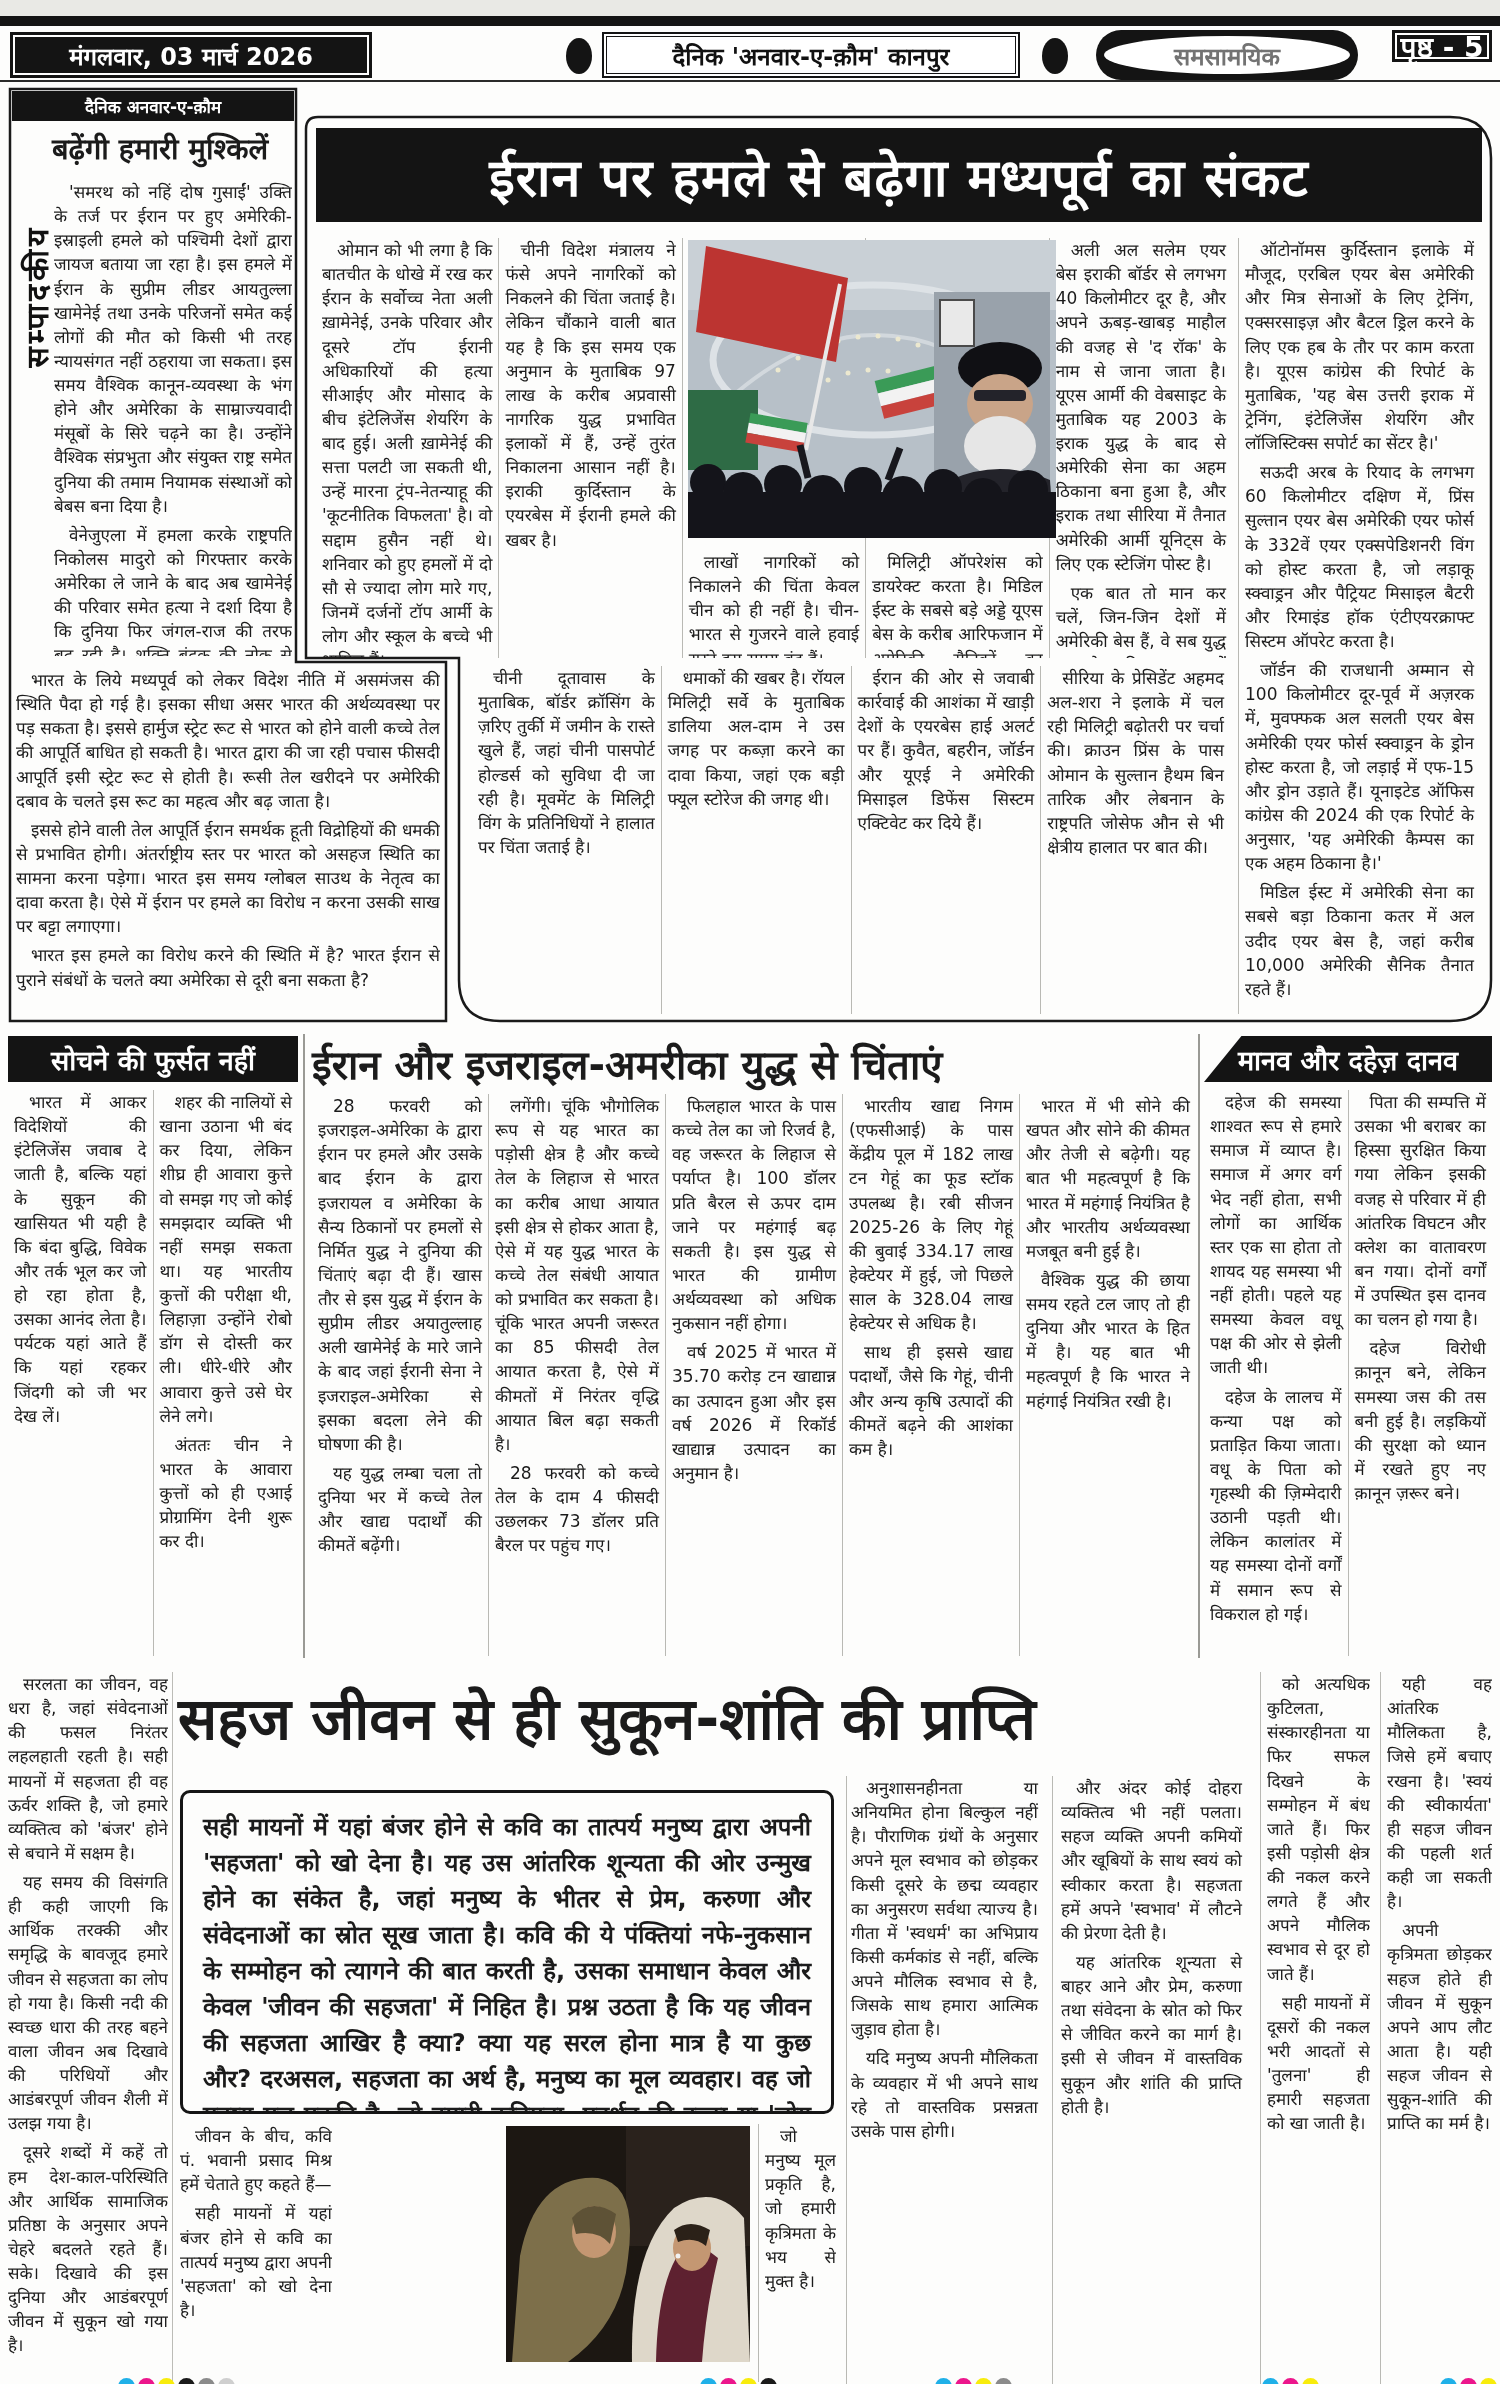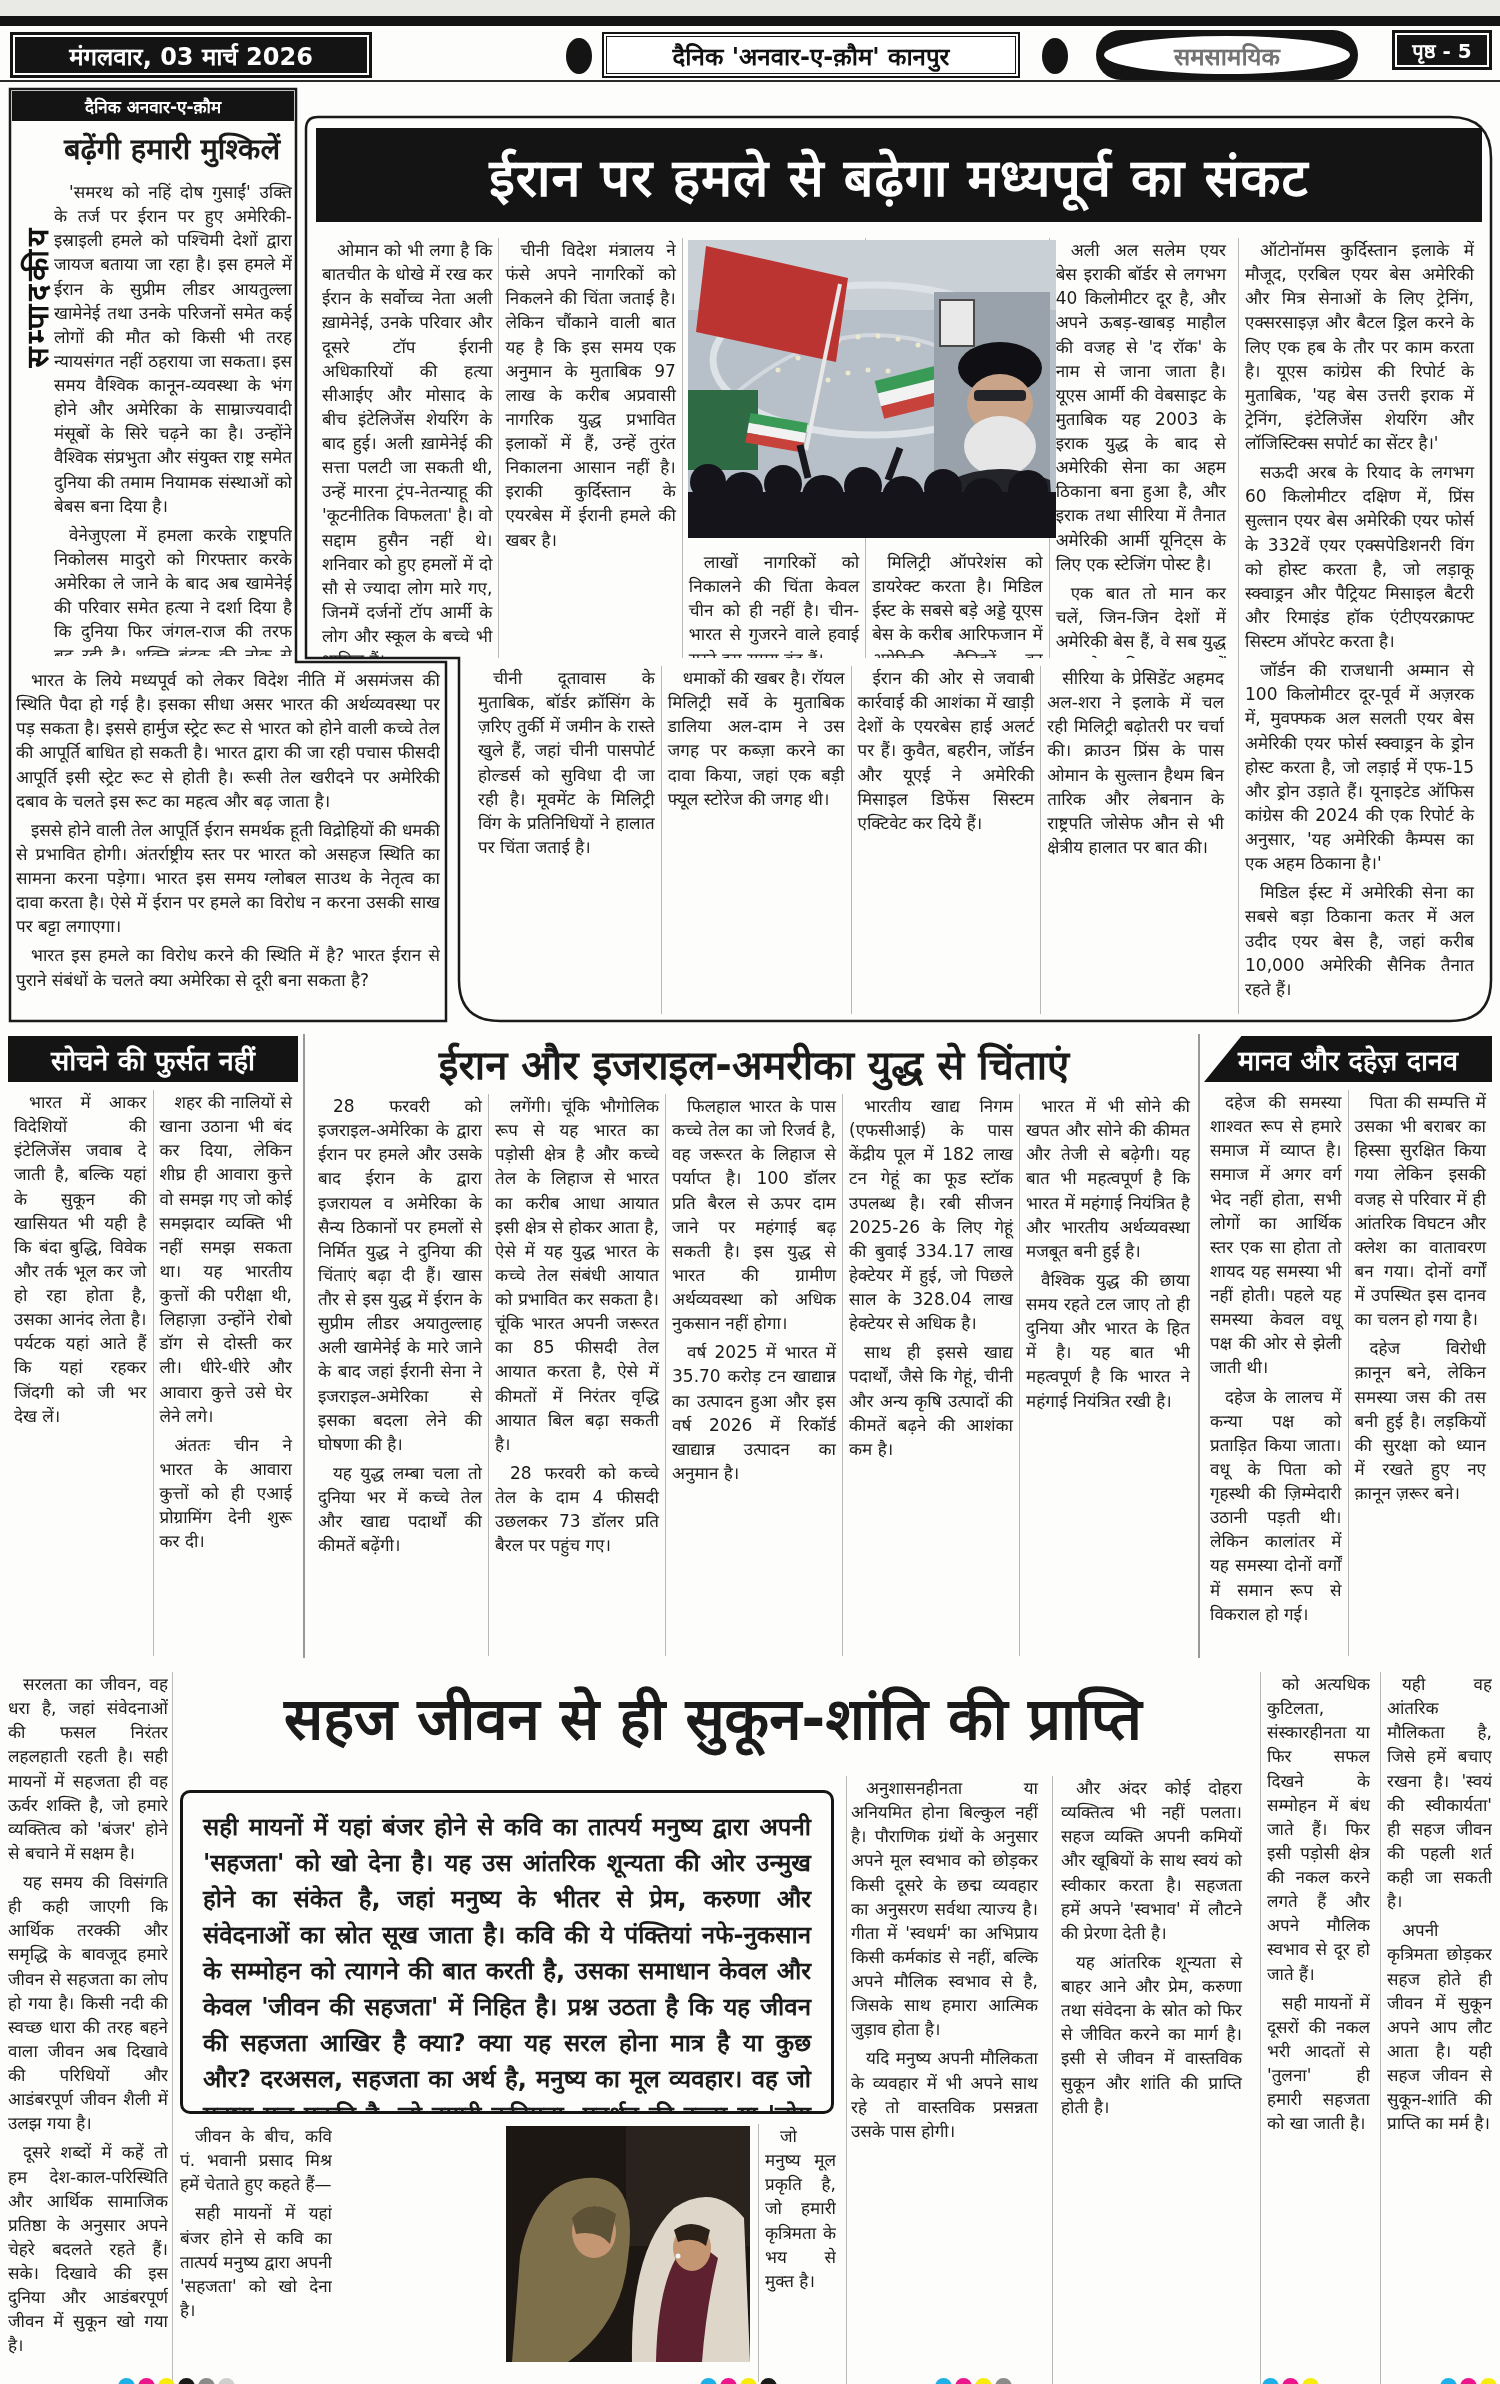--- a/index.html
+++ b/index.html
@@ -1,21 +1,21 @@
 <!DOCTYPE html>
 <html><head>
 <meta charset="utf-8">
 <style>
 *{margin:0;padding:0;box-sizing:border-box}
 html,body{background:#e9e9e5}
 .page{position:relative;width:1500px;height:2384px;margin:16px auto;background:#fdfdfc;color:#1b1b1b;
   font-family:"DejaVu Sans","Liberation Sans",sans-serif;overflow:hidden}
 .abs{position:absolute}
 .black{background:#141414;color:#fff}
-.center{text-align:center}
+.center{}
 .body p{font-size:17px;line-height:1.42;text-align:justify;text-indent:15px;margin-bottom:5px;word-break:break-word}
 .cols{display:flex}
 .cols>.col{flex:1;overflow:hidden;padding:0 6px}
 .cols>.col+.col{border-left:1px solid #b9b9b4}
 .col{overflow:hidden}
 .hairline-l{border-left:1px solid #b9b9b4}
 .outline-svg{pointer-events:none}
 .hl-bar{display:flex;align-items:center;justify-content:center;font-weight:bold}
 .vert-label{overflow:visible}
 .vert-label span{position:absolute;left:0;top:300px;transform:rotate(-90deg);transform-origin:0 0;
@@ -36,21 +36,21 @@
   <div class="abs black" style="left:566px;top:22px;width:26px;height:36px;border-radius:50%"></div>
   <div class="abs hl-bar" style="left:602px;top:16px;width:418px;height:46px;background:#fff;border:2px solid #141414;box-shadow:inset 0 0 0 2px #fff, inset 0 0 0 3px #141414;font-size:24px;color:#111">
       <span>दैनिक 'अनवार-ए-क़ौम' कानपुर</span>
     </div>
   <div class="abs black" style="left:1042px;top:22px;width:26px;height:36px;border-radius:50%"></div>
   <div class="abs black" style="left:1096px;top:14px;width:262px;height:50px;border-radius:26px">
     <div class="abs hl-bar" style="left:8px;top:6px;width:246px;height:38px;background:#fff;border-radius:50%;font-size:24px;color:#737373">
       <span>समसामयिक</span>
       </div>
   </div>
-  <div class="abs black hl-bar" style="left:1392px;top:14px;width:100px;height:40px;font-size:20px;box-shadow:inset 0 0 0 3px #141414, inset 0 0 0 5px #fff">
+  <div class="abs black hl-bar" style="left:1392px;top:14px;width:100px;height:32px;font-size:28px;box-shadow:inset 0 0 0 3px #141414, inset 0 0 0 5px #fff">
       <span>पृष्ठ - 5</span>
     </div>
   <div class="abs" style="left:0;top:64px;width:1500px;height:2px;background:#2a2a2a"></div>
 
   <svg class="abs outline-svg" style="left:0;top:0" width="1500" height="2384">
     <path d="M10,73 H296 V646 H446 V1005 H10 Z" fill="none" stroke="#1a1a1a" stroke-width="2.5"></path>
     <path d="M318,101 H1450 Q1491,101 1491,142 L1491,964 Q1491,1005 1450,1005 L500,1005 Q459,1005 459,964 L459,642 L306,642 L306,113 Q306,101 318,101 Z" fill="none" stroke="#1a1a1a" stroke-width="2.5"></path>
   </svg>
 
   <div class="abs black hl-bar" style="left:12px;top:75px;width:282px;height:30px;font-size:17px">

